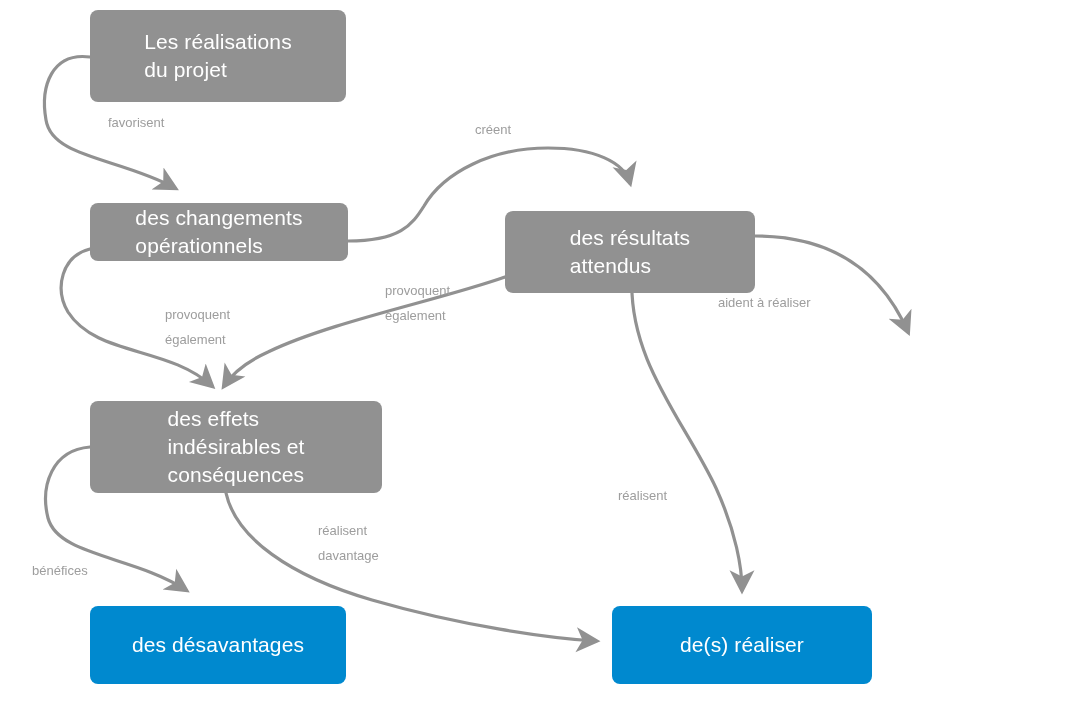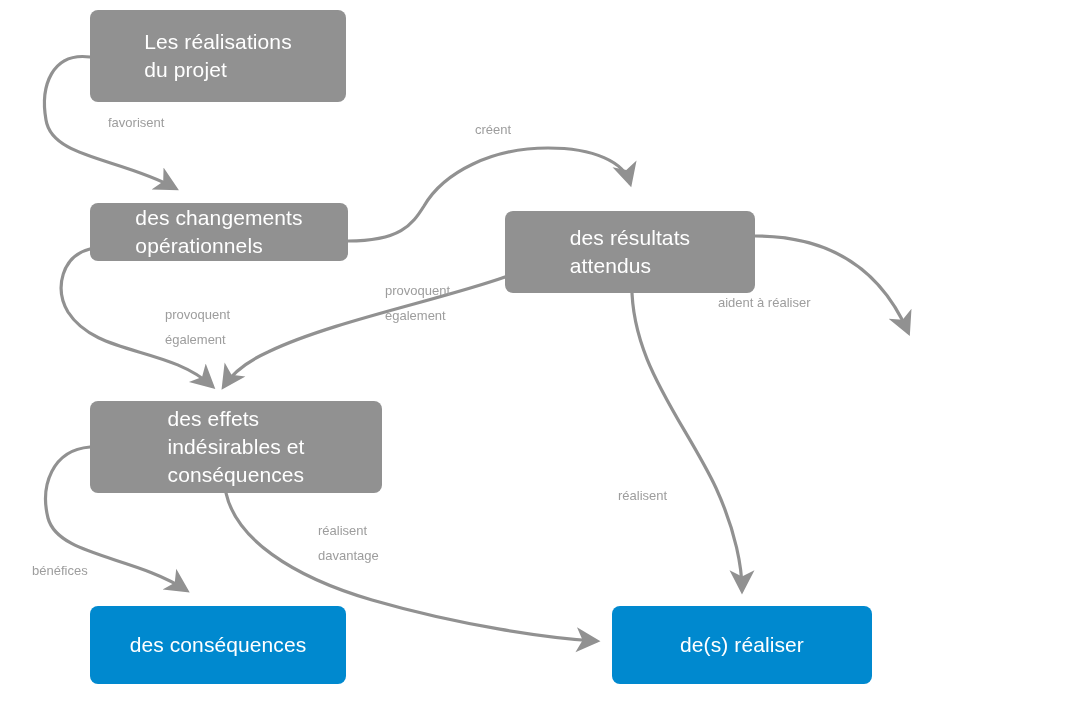--- a/index.html
+++ b/index.html
@@ -86,21 +86,21 @@
 
   <div class="node gray" style="left:90px; top:10px; width:256px; height:92px;">Les réalisations<br>du projet</div>
 
   <div class="node gray" style="left:90px; top:203px; width:258px; height:58px;">des changements<br>opérationnels</div>
 
   <div class="node gray" style="left:505px; top:211px; width:250px; height:82px;">des résultats<br>attendus</div>
 
 
   <div class="node gray" style="left:90px; top:401px; width:292px; height:92px;">des effets<br>indésirables et<br>conséquences</div>
 
-  <div class="node blue" style="left:90px; top:606px; width:256px; height:78px;">des conséquences</div>
+  <div class="node blue" style="left:90px; top:606px; width:256px; height:78px;">des désavantages</div>
 
   <div class="node blue" style="left:612px; top:606px; width:260px; height:78px;">de(s) réaliser</div>
 
   <div class="edge-label" style="left:108px; top:110px;">favorisent</div>
 
   <div class="edge-label" style="left:475px; top:117px;">créent</div>
 
   <div class="edge-label" style="left:165px; top:302px;">provoquent<br>également</div>
 
   <div class="edge-label" style="left:385px; top:278px;">provoquent<br>également</div>

